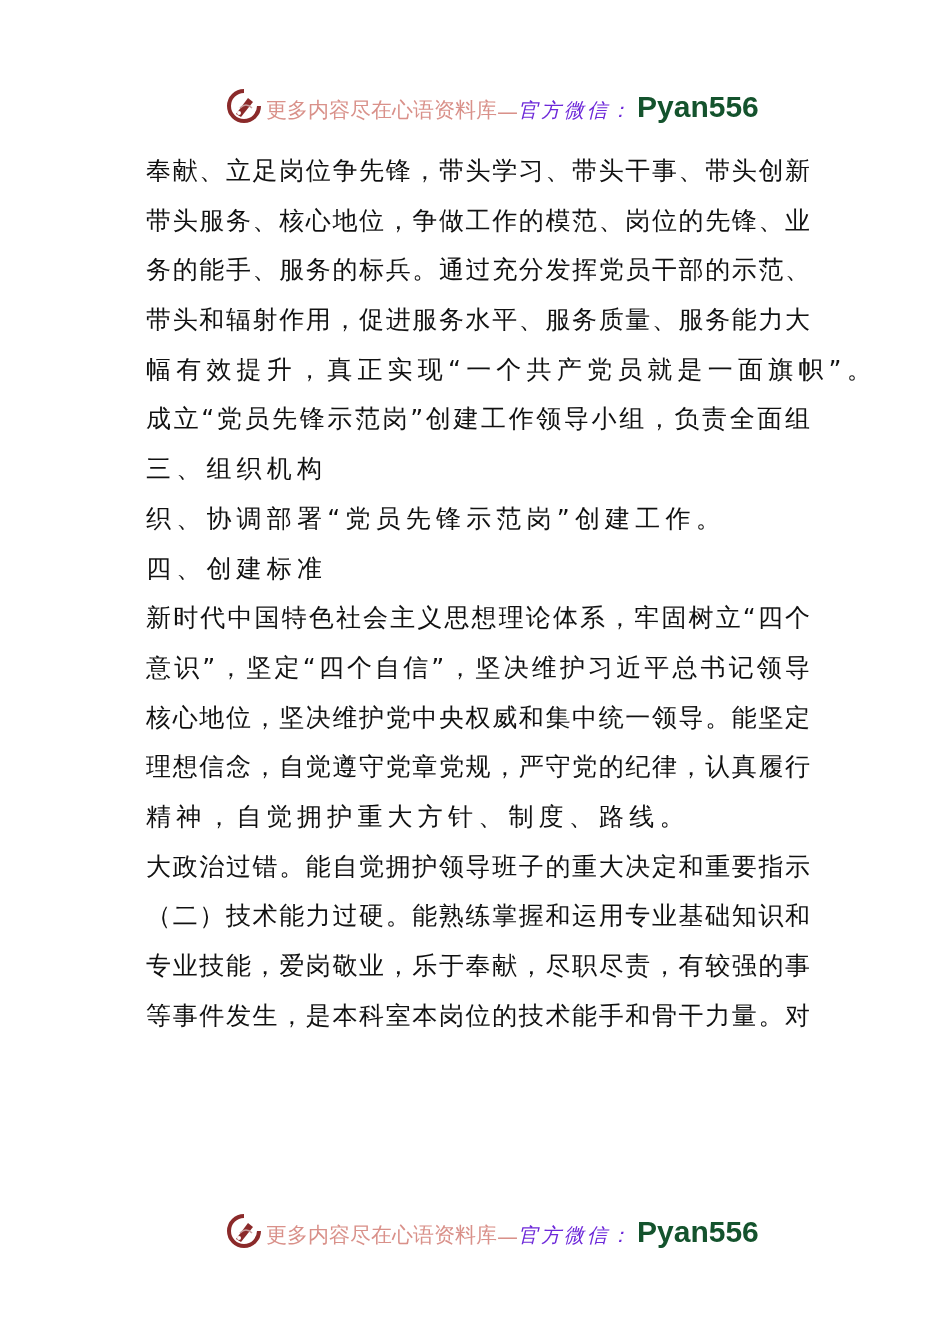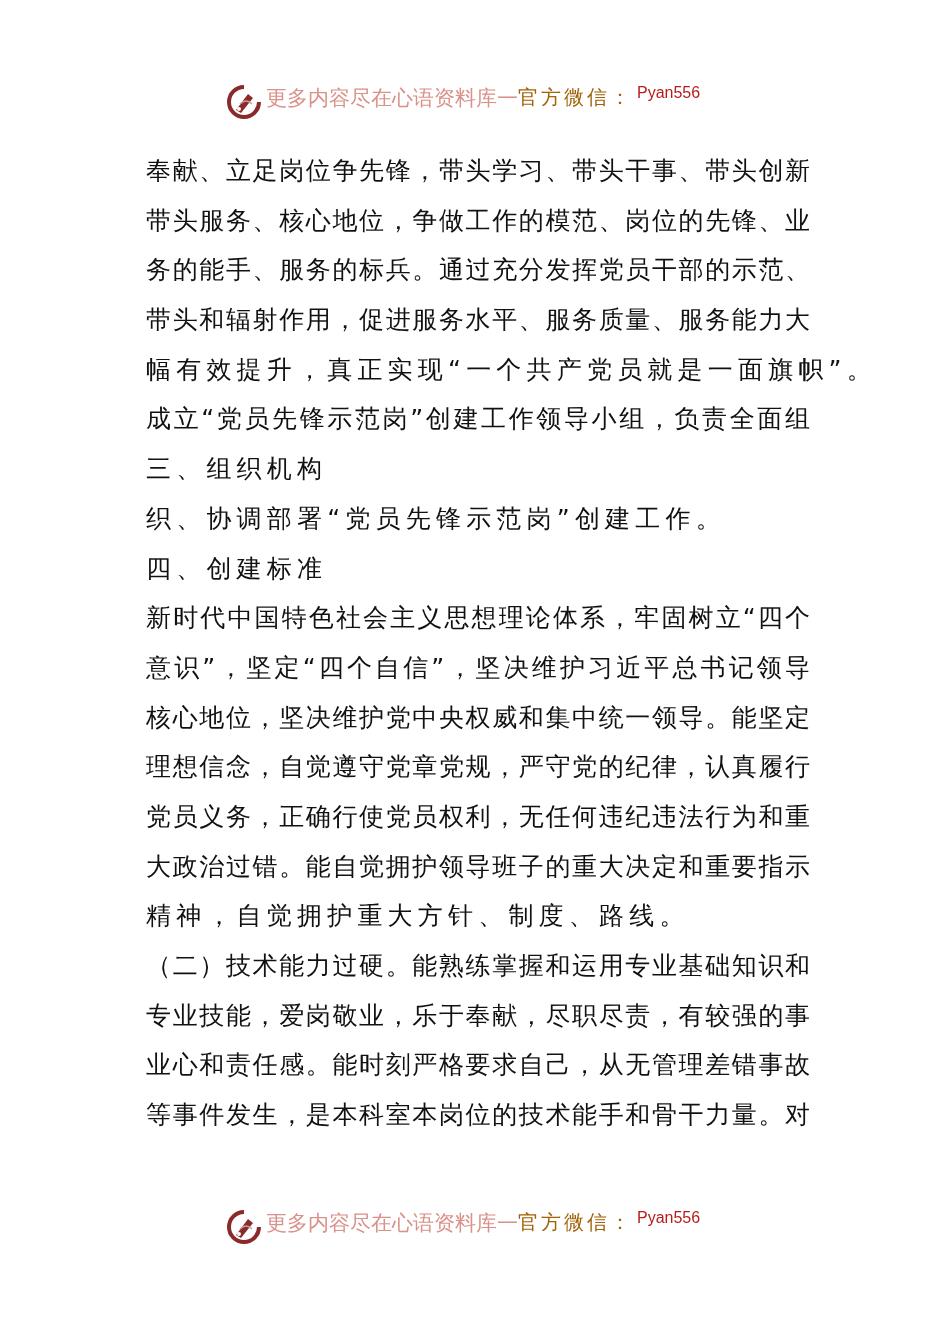--- a/index.html
+++ b/index.html
@@ -1,25 +1,25 @@
 <!DOCTYPE html>
 <html><head>
 <meta charset="utf-8">
 <style>
   html, body { margin: 0; padding: 0; background: #ffffff; }
   body { width: 950px; height: 1344px; position: relative; overflow: hidden;
          font-family: "DejaVu Sans", "Liberation Sans", sans-serif; }
-  .banner { position: absolute; left: 226px; height: 40px; display: flex; align-items: flex-start; white-space: nowrap; }
+  .banner { position: absolute; left: 226px; height: 40px; display: flex; align-items: flex-end; white-space: nowrap; }
   .banner.top { top: 84px; }
   .banner.bottom { top: 1209px; }
   .logo { width: 36px; height: 36px; margin-right: 4px; }
   .banner-main { color: #d9918a; font-family: "DejaVu Serif", serif; font-size: 21px; letter-spacing: 0px; }
   .banner-dash { color: #d9918a; font-size: 21px; }
-  .banner-label { color: #a16207; font-family: "DejaVu Serif", serif; font-size: 20px; letter-spacing: 3px; }
-  .banner-id { color: #b91c1c; font-family: "Liberation Sans", sans-serif; font-size: 16px; margin-left: 4px; }
+  .banner-label { color: #6d28d9; font-family: "DejaVu Serif", serif; font-size: 20px; letter-spacing: 3px; font-style: italic; }
+  .banner-id { color: #14532d; font-family: "Liberation Sans", sans-serif; font-size: 30px; margin-left: 4px; font-weight: bold; }
   .doc { position: absolute; left: 146px; top: 146px; width: 664px; }
   .line { height: 49.7px; line-height: 49.7px; font-size: 25px; color: #111; white-space: nowrap;
           letter-spacing: 5.2px; font-family: "DejaVu Sans", sans-serif; }
   .line.just { text-align-last: justify; text-align: justify; letter-spacing: 0; }
 </style>
 </head>
 <body>
 
 <div class="banner top">
   <svg class="logo" viewBox="0 0 36 36">
@@ -41,26 +41,24 @@
     <div class="line just">带头和辐射作用，促进服务水平、服务质量、服务能力大</div>
     <div class="line">幅有效提升，真正实现“一个共产党员就是一面旗帜”。</div>
     <div class="line just">成立“党员先锋示范岗”创建工作领导小组，负责全面组</div>
     <div class="line">三、组织机构</div>
     <div class="line">织、协调部署“党员先锋示范岗”创建工作。</div>
     <div class="line">四、创建标准</div>
     <div class="line just">新时代中国特色社会主义思想理论体系，牢固树立“四个</div>
     <div class="line just">意识”，坚定“四个自信”，坚决维护习近平总书记领导</div>
     <div class="line just">核心地位，坚决维护党中央权威和集中统一领导。能坚定</div>
     <div class="line just">理想信念，自觉遵守党章党规，严守党的纪律，认真履行</div>
-    <div class="line just">党员义务，正确行使党员权利，无任何违纪违法行为和重</div>
+    <div class="line">精神，自觉拥护重大方针、制度、路线。</div>
     <div class="line just">大政治过错。能自觉拥护领导班子的重大决定和重要指示</div>
-    <div class="line">精神，自觉拥护重大方针、制度、路线。</div>
     <div class="line just">（二）技术能力过硬。能熟练掌握和运用专业基础知识和</div>
     <div class="line just">专业技能，爱岗敬业，乐于奉献，尽职尽责，有较强的事</div>
-    <div class="line just">业心和责任感。能时刻严格要求自己，从无管理差错事故</div>
     <div class="line just">等事件发生，是本科室本岗位的技术能手和骨干力量。对</div>
   </div>
 
 <div class="banner bottom">
   <svg class="logo" viewBox="0 0 36 36">
     <path d="M18 3 A15 15 0 1 0 33 18" fill="none" stroke="#8b2a2a" stroke-width="4"></path>
     <path d="M10 26 L22 10 L27 14 L15 29 Z" fill="#8b2a2a"></path>
     <path d="M14 20 Q20 14 26 20" fill="none" stroke="#c9a0a0" stroke-width="1.5"></path>
     <circle cx="13" cy="25" r="2" fill="#ffffff"></circle>
   </svg>

